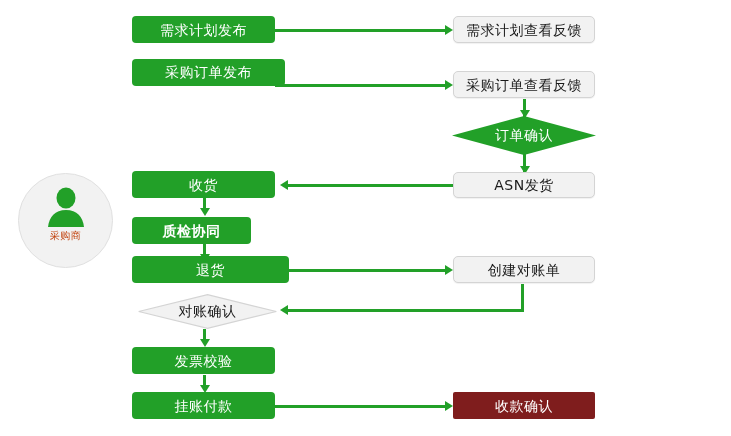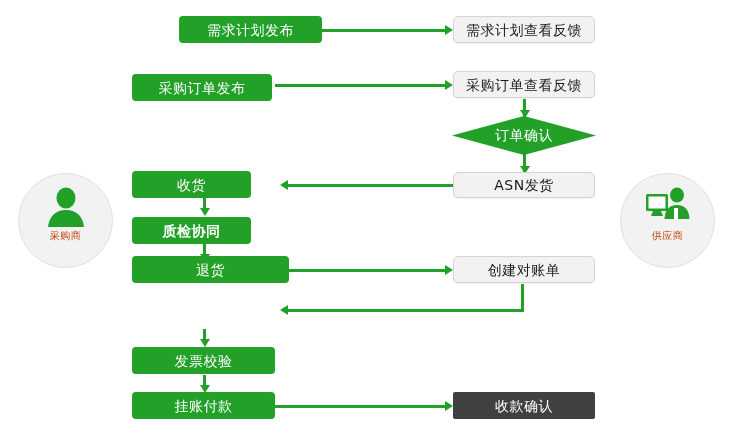--- a/index.html
+++ b/index.html
@@ -37,21 +37,21 @@
     border-radius: 4px;
   }
   .node-gray {
     background: #f2f2f2;
     color: #1a1a1a;
     border: 1px solid #d4d4d4;
     border-radius: 5px;
     box-shadow: 0 1px 1px rgba(0,0,0,0.06);
   }
   .node-red {
-    background: #404040;
+    background: #7f1d1d;
     color: #ffffff;
     border-radius: 2px;
   }
 
   
   .diamond {
     position: absolute;
     display: flex;
     align-items: center;
     justify-content: center;
@@ -134,31 +134,20 @@
 <div id="canvas">
 
   <div class="actor" style="left:18px; top:173px;">
     <svg class="glyph" viewBox="0 0 48 42">
       <ellipse cx="24" cy="12" rx="9.5" ry="10.5" fill="#22a028"></ellipse>
       <path d="M24 24 C13 24 7 31 6 41 L42 41 C41 31 35 24 24 24 Z" fill="#22a028"></path>
     </svg>
     <span class="alabel">采购商</span>
   </div>
 
-  <div class="actor" style="left:620px; top:173px;">
-    <svg class="glyph" viewBox="0 0 48 42">
-      <rect x="2" y="8" width="22" height="17" rx="1.5" fill="#22a028"></rect>
-      <rect x="4.5" y="10.5" width="17" height="12" fill="#ffffff"></rect>
-      <path d="M9 25 L17 25 L19 30 L7 30 Z" fill="#22a028"></path>
-      <ellipse cx="33" cy="9" rx="7" ry="7.5" fill="#22a028"></ellipse>
-      <path d="M33 19 C25 19 21 24 20.5 33 L45.5 33 C45 24 41 19 33 19 Z" fill="#22a028"></path>
-      <rect x="30" y="22" width="4" height="12" fill="#ffffff"></rect>
-    </svg>
-    <span class="alabel">供应商</span>
-  </div>
 
   <div class="conn conn-h" style="left:275px; top:29px; width:172px;"></div>
   <div class="arrow arrow-r" style="left:445px; top:25px;"></div>
 
   <div class="conn conn-h" style="left:275px; top:84px; width:172px;"></div>
   <div class="arrow arrow-r" style="left:445px; top:80px;"></div>
 
   <div class="conn conn-v" style="left:523px; top:99px; height:19px;"></div>
   <div class="arrow arrow-d" style="left:520px; top:110px;"></div>
 
@@ -183,45 +172,51 @@
 
   <div class="conn conn-v" style="left:203px; top:329px; height:14px;"></div>
   <div class="arrow arrow-d" style="left:200px; top:339px;"></div>
 
   <div class="conn conn-v" style="left:203px; top:375px; height:14px;"></div>
   <div class="arrow arrow-d" style="left:200px; top:385px;"></div>
 
   <div class="conn conn-h" style="left:275px; top:405px; width:172px;"></div>
   <div class="arrow arrow-r" style="left:445px; top:401px;"></div>
 
-  <div class="node node-green" style="left:132px; top:16px; width:143px; height:27px;margin-left:47px;">需求计划发布</div>
+  <div class="node node-green" style="left:132px; top:16px; width:143px; height:27px;">需求计划发布</div>
 
   <div class="node node-gray" style="left:453px; top:16px; width:142px; height:27px;">需求计划查看反馈</div>
 
-  <div class="node node-green" style="left:132px; top:74px; width:140px; height:27px;">采购订单发布</div>
+  <div class="node node-green" style="left:132px; top:59px; width:153px; height:27px;font-family:Liberation Serif, serif;">采购订单发布</div>
 
   <div class="node node-gray" style="left:453px; top:71px; width:142px; height:27px;">采购订单查看反馈</div>
 
   <div class="diamond diamond-green" style="left:452px; top:116px; width:144px; height:39px;font-family:Liberation Mono, monospace;">
     <svg class="dshape" viewBox="0 0 144 39" preserveAspectRatio="none">
       <polygon points="72,0 144,19.5 72,39 0,19.5" fill="#22a028"></polygon>
     </svg>
     <span class="dlabel">订单确认</span>
   </div>
 
   <div class="node node-gray" style="left:453px; top:172px; width:142px; height:26px;">ASN发货</div>
 
-  <div class="node node-green" style="left:132px; top:171px; width:119px; height:27px;">收货</div>
+  <div class="node node-green" style="left:132px; top:171px; width:143px; height:27px;">收货</div>
 
   <div class="node node-green" style="left:132px; top:217px; width:119px; height:27px;font-weight:bold;">质检协同</div>
 
   <div class="node node-green" style="left:132px; top:256px; width:157px; height:27px;">退货</div>
 
   <div class="node node-gray" style="left:453px; top:256px; width:142px; height:27px;">创建对账单</div>
 
+  <div class="diamond diamond-gray" style="left:138px; top:294px; width:139px; height:35px;">
+    <svg class="dshape" viewBox="0 0 139 35" preserveAspectRatio="none">
+      <polygon points="69.5,0.7 138.3,17.5 69.5,34.3 0.7,17.5" fill="#f2f2f2" stroke="#d4d4d4" stroke-width="1.2"></polygon>
+    </svg>
+    <span class="dlabel">对账确认</span>
+  </div>
 
   <div class="node node-green" style="left:132px; top:347px; width:143px; height:27px;">发票校验</div>
 
   <div class="node node-green" style="left:132px; top:392px; width:143px; height:27px;">挂账付款</div>
 
   <div class="node node-red" style="left:453px; top:392px; width:142px; height:27px;">收款确认</div>
 
 </div>
 
 </body></html>

